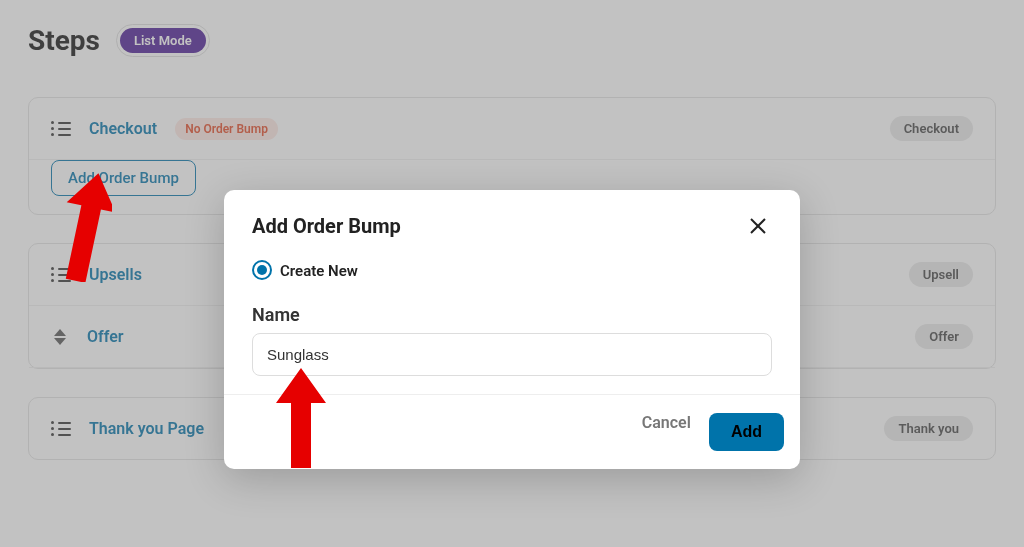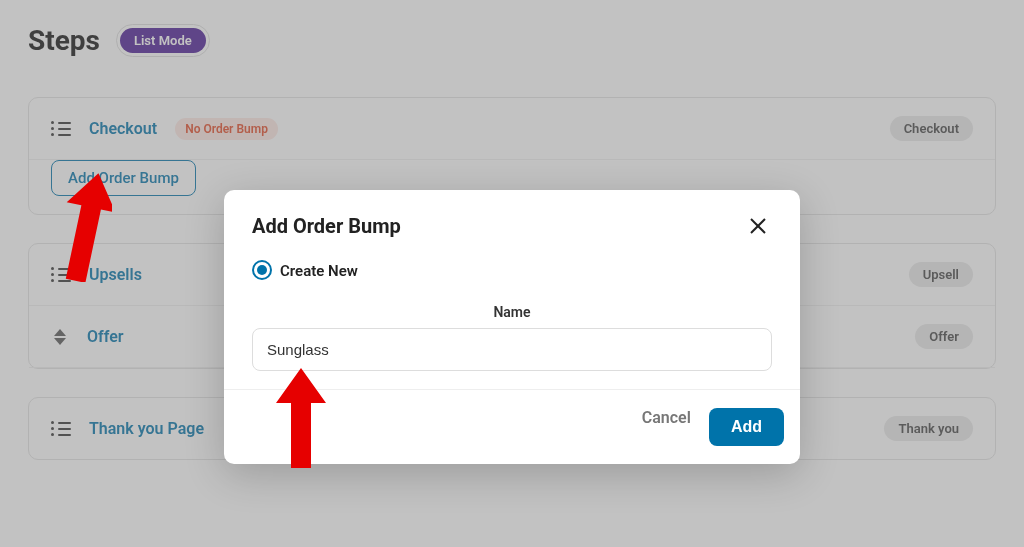--- a/index.html
+++ b/index.html
@@ -162,42 +162,42 @@
     .radio-circle {
       width: 20px; height: 20px;
       border: 2px solid #bbb; border-radius: 50%;
       display: flex; align-items: center; justify-content: center;
     }
     .radio-item.selected .radio-circle { border-color: #0073aa; }
     .radio-item.selected .radio-dot {
       width: 10px; height: 10px; background: #0073aa; border-radius: 50%;
     }
     .radio-label { font-size: 15px; font-weight: 600; color: #222; }
-    .field-label { font-size: 14px; font-weight: 600; color: #333; margin-bottom: 8px; display:block;text-align:center; }
+    .field-label { font-size: 18px; font-weight: 600; color: #333; margin-bottom: 8px; display:block; }
     .text-input {
       width: 100%;
       border: 1px solid #ddd;
       border-radius: 8px;
       padding: 12px 14px;
       font-size: 15px;
       color: #333;
       outline: none;
     }
     .modal-footer {
       border-top: 1px solid #eee;
       padding: 18px 16px;
       display: flex;
       justify-content: flex-end;
       gap: 18px;
       align-items: flex-start;
     }
     .cancel-btn { color: #777; font-size: 16px; font-weight: 600; cursor: pointer; }
     .add-btn {
       background: #0073aa;
-      color: #ffffff;
+      color: #000000;
       font-size: 16px;
       font-weight: 700;
       border: none;
       border-radius: 8px;
       padding: 10px 22px;
       cursor: pointer;
     }
     .arrow {
       position: absolute;
       pointer-events: none;

